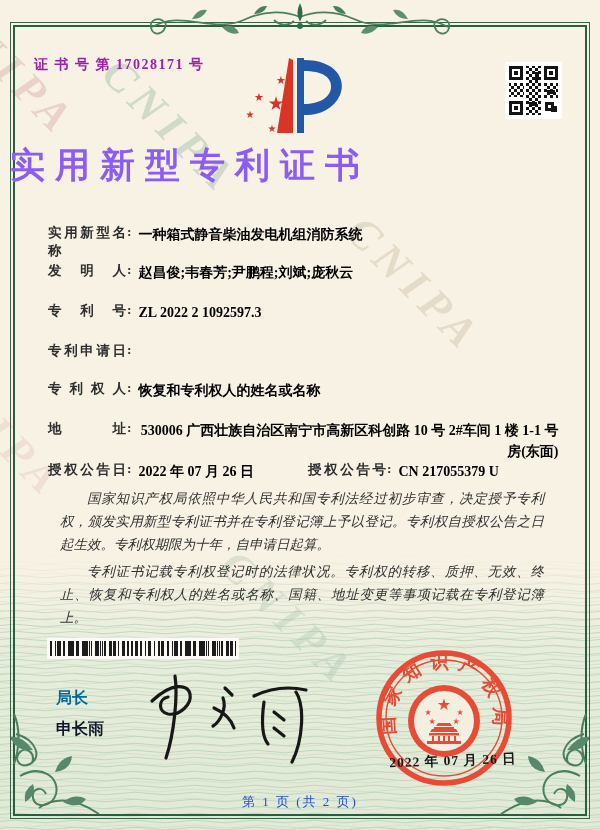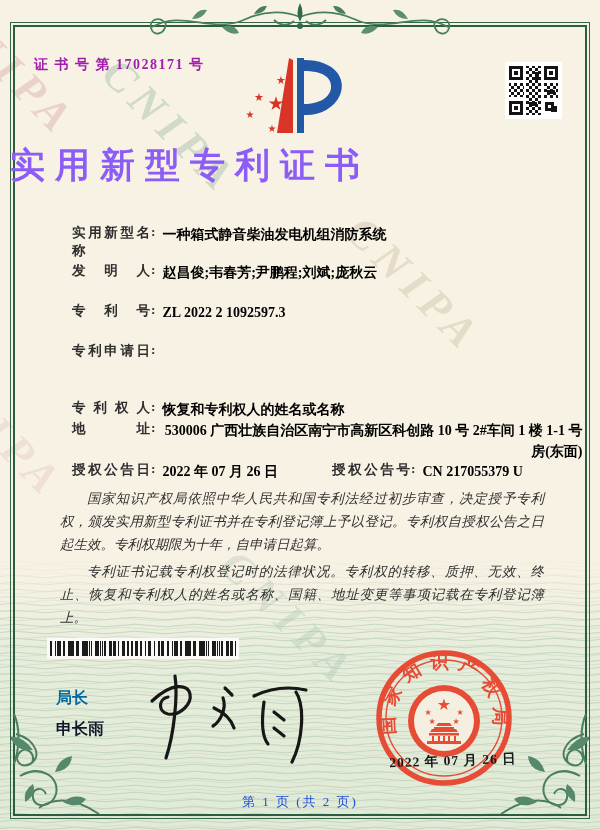--- a/index.html
+++ b/index.html
@@ -21,22 +21,22 @@
   .orn-top{position:absolute;left:150px;top:0;}
   .orn-bl{position:absolute;left:11px;top:706px;}
   .orn-br{position:absolute;right:11px;top:706px;transform:scaleX(-1);}
   
   .certno{position:absolute;left:34px;top:56px;font:700 14px "Liberation Serif",serif;
           letter-spacing:1.5px;color:#a21caf;text-align:center;}
   .logo{position:absolute;left:232px;top:53px;}
   .qr{position:absolute;left:505px;top:62px;}
   .title{position:absolute;left:0;top:142px;width:100%;text-align:left;
          font:700 35px "Liberation Serif",serif;letter-spacing:10px;text-indent:10px;color:#8b5cf6;}
-  .frow{position:absolute;left:48px;display:flex;align-items:flex-start;margin-left:24px;}
-  .r0{top:224px}.r1{top:262px}.r2{top:302px}.r3{top:342px}.r4{top:399px}.r5{top:420px}
+  .frow{position:absolute;left:48px;display:flex;align-items:flex-start;}
+  .r0{top:224px}.r1{top:262px}.r2{top:302px}.r3{top:342px}.r4{top:380px}.r5{top:420px}
   .r6{top:461px}.r7{top:461px;left:308px;}
   .flabel{display:inline-block;width:78px;font:700 13.5px "Liberation Serif",serif;color:#2e2e2e;
           text-align:justify;text-align-last:justify;}
   .fcolon{font:700 13.5px "Liberation Serif",serif;color:#2e2e2e;margin:0 7px 0 1px;}
   .fvalue{font:700 14px "Liberation Serif",serif;color:#000000;max-width:420px;line-height:21px;text-align:right;}
   .body{position:absolute;left:48px;top:487px;width:508px;font:italic 13.5px "Liberation Serif",serif;
         line-height:1.72;color:#303030;text-align:justify;}
   .body p{margin:0 12px 3px;text-indent:2em;}
   .barcode{position:absolute;left:50px;top:641px;width:186px;height:15px;background:
      repeating-linear-gradient(90deg,#1c1c1c 0 2px,transparent 2px 5px,#1c1c1c 5px 6px,transparent 6px 9px),

